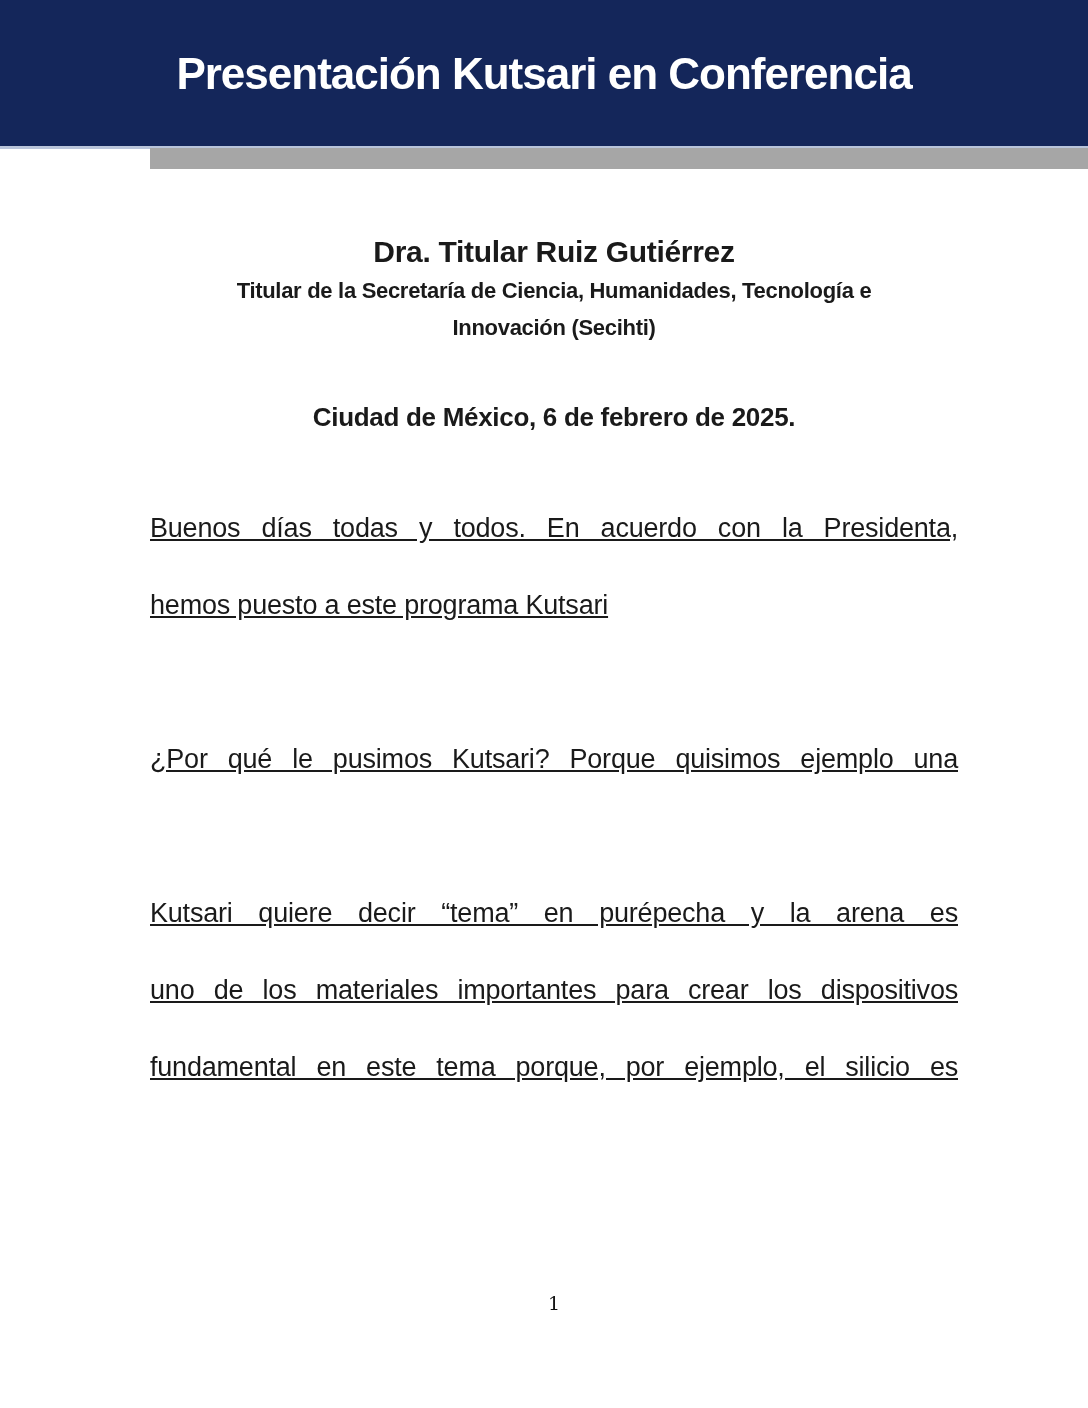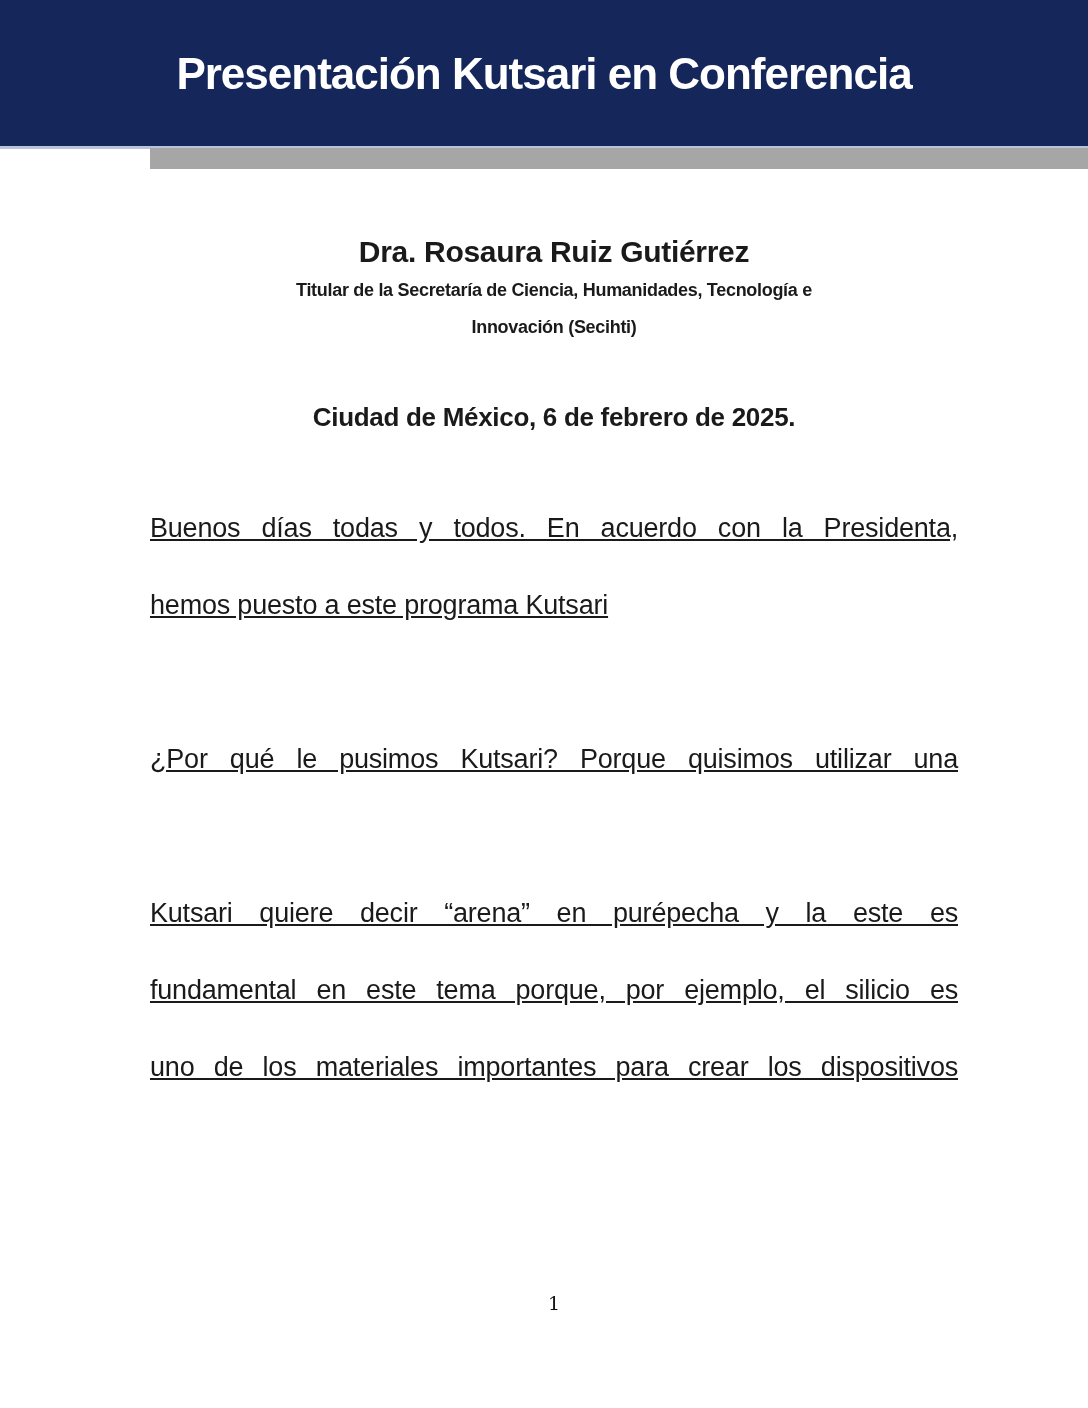--- a/index.html
+++ b/index.html
@@ -38,21 +38,21 @@
     background: var(--accent-line, #b9c4da);
   }
   .gray-bar {
     position: absolute; left: 150px; right: 0; top: 2px; height: 21px;
     background: var(--gray-bar, #a6a6a6);
   }
   
   .content { padding: 0 130px 0 150px; }
   .byline { text-align: center; margin-top: 62px; }
   .byline-name { font-size: 30px; font-weight: bold; line-height: 40px; letter-spacing: -0.3px; }
-  .byline-role { font-size: 18px; font-weight: bold; line-height: 37px; letter-spacing: -0.3px; }
+  .byline-role { font-size: 22px; font-weight: bold; line-height: 37px; letter-spacing: -0.3px; }
   .dateline {
     text-align: center;
     font-size: 26px;
     font-weight: bold;
     line-height: 30px;
     margin-top: 56px;
     letter-spacing: -0.3px;
   }
   .paragraphs { margin-top: 58px; text-decoration: underline; }
   .para { margin-bottom: 77px; }
@@ -89,39 +89,39 @@
   </header>
 
   <div class="sub-banner">
     <div class="accent-line"></div>
     <div class="gray-bar"></div>
   </div>
 
   <main class="content">
 
     <div class="byline">
-      <div class="byline-name">Dra. Rosaura Ruiz Gutiérrez</div>
+      <div class="byline-name">Dra. Titular Ruiz Gutiérrez</div>
       <div class="byline-role">Titular de la Secretaría de Ciencia, Humanidades, Tecnología e</div>
       <div class="byline-role">Innovación (Secihti)</div>
     </div>
 
     <div class="dateline">Ciudad de México, 6 de febrero de 2025.</div>
 
     <div class="paragraphs" id="paragraphs">
         <div class="para">
           <div class="line">Buenos días todas y todos. En acuerdo con la Presidenta,</div>
           <div class="line no-stretch">hemos puesto a este programa Kutsari</div>
         </div>
         <div class="para">
-          <div class="line">¿Por qué le pusimos Kutsari? Porque quisimos utilizar una</div>
+          <div class="line">¿Por qué le pusimos Kutsari? Porque quisimos ejemplo una</div>
         </div>
         <div class="para">
-          <div class="line">Kutsari quiere decir “arena” en purépecha y la este es</div>
+          <div class="line">Kutsari quiere decir “tema” en purépecha y la arena es</div>
+          <div class="line">uno de los materiales importantes para crear los dispositivos</div>
           <div class="line">fundamental en este tema porque, por ejemplo, el silicio es</div>
-          <div class="line">uno de los materiales importantes para crear los dispositivos</div>
         </div>
       </div>
 
   </main>
 
   <footer>
     <div class="page-number">1</div>
   </footer>
 
 </div>

